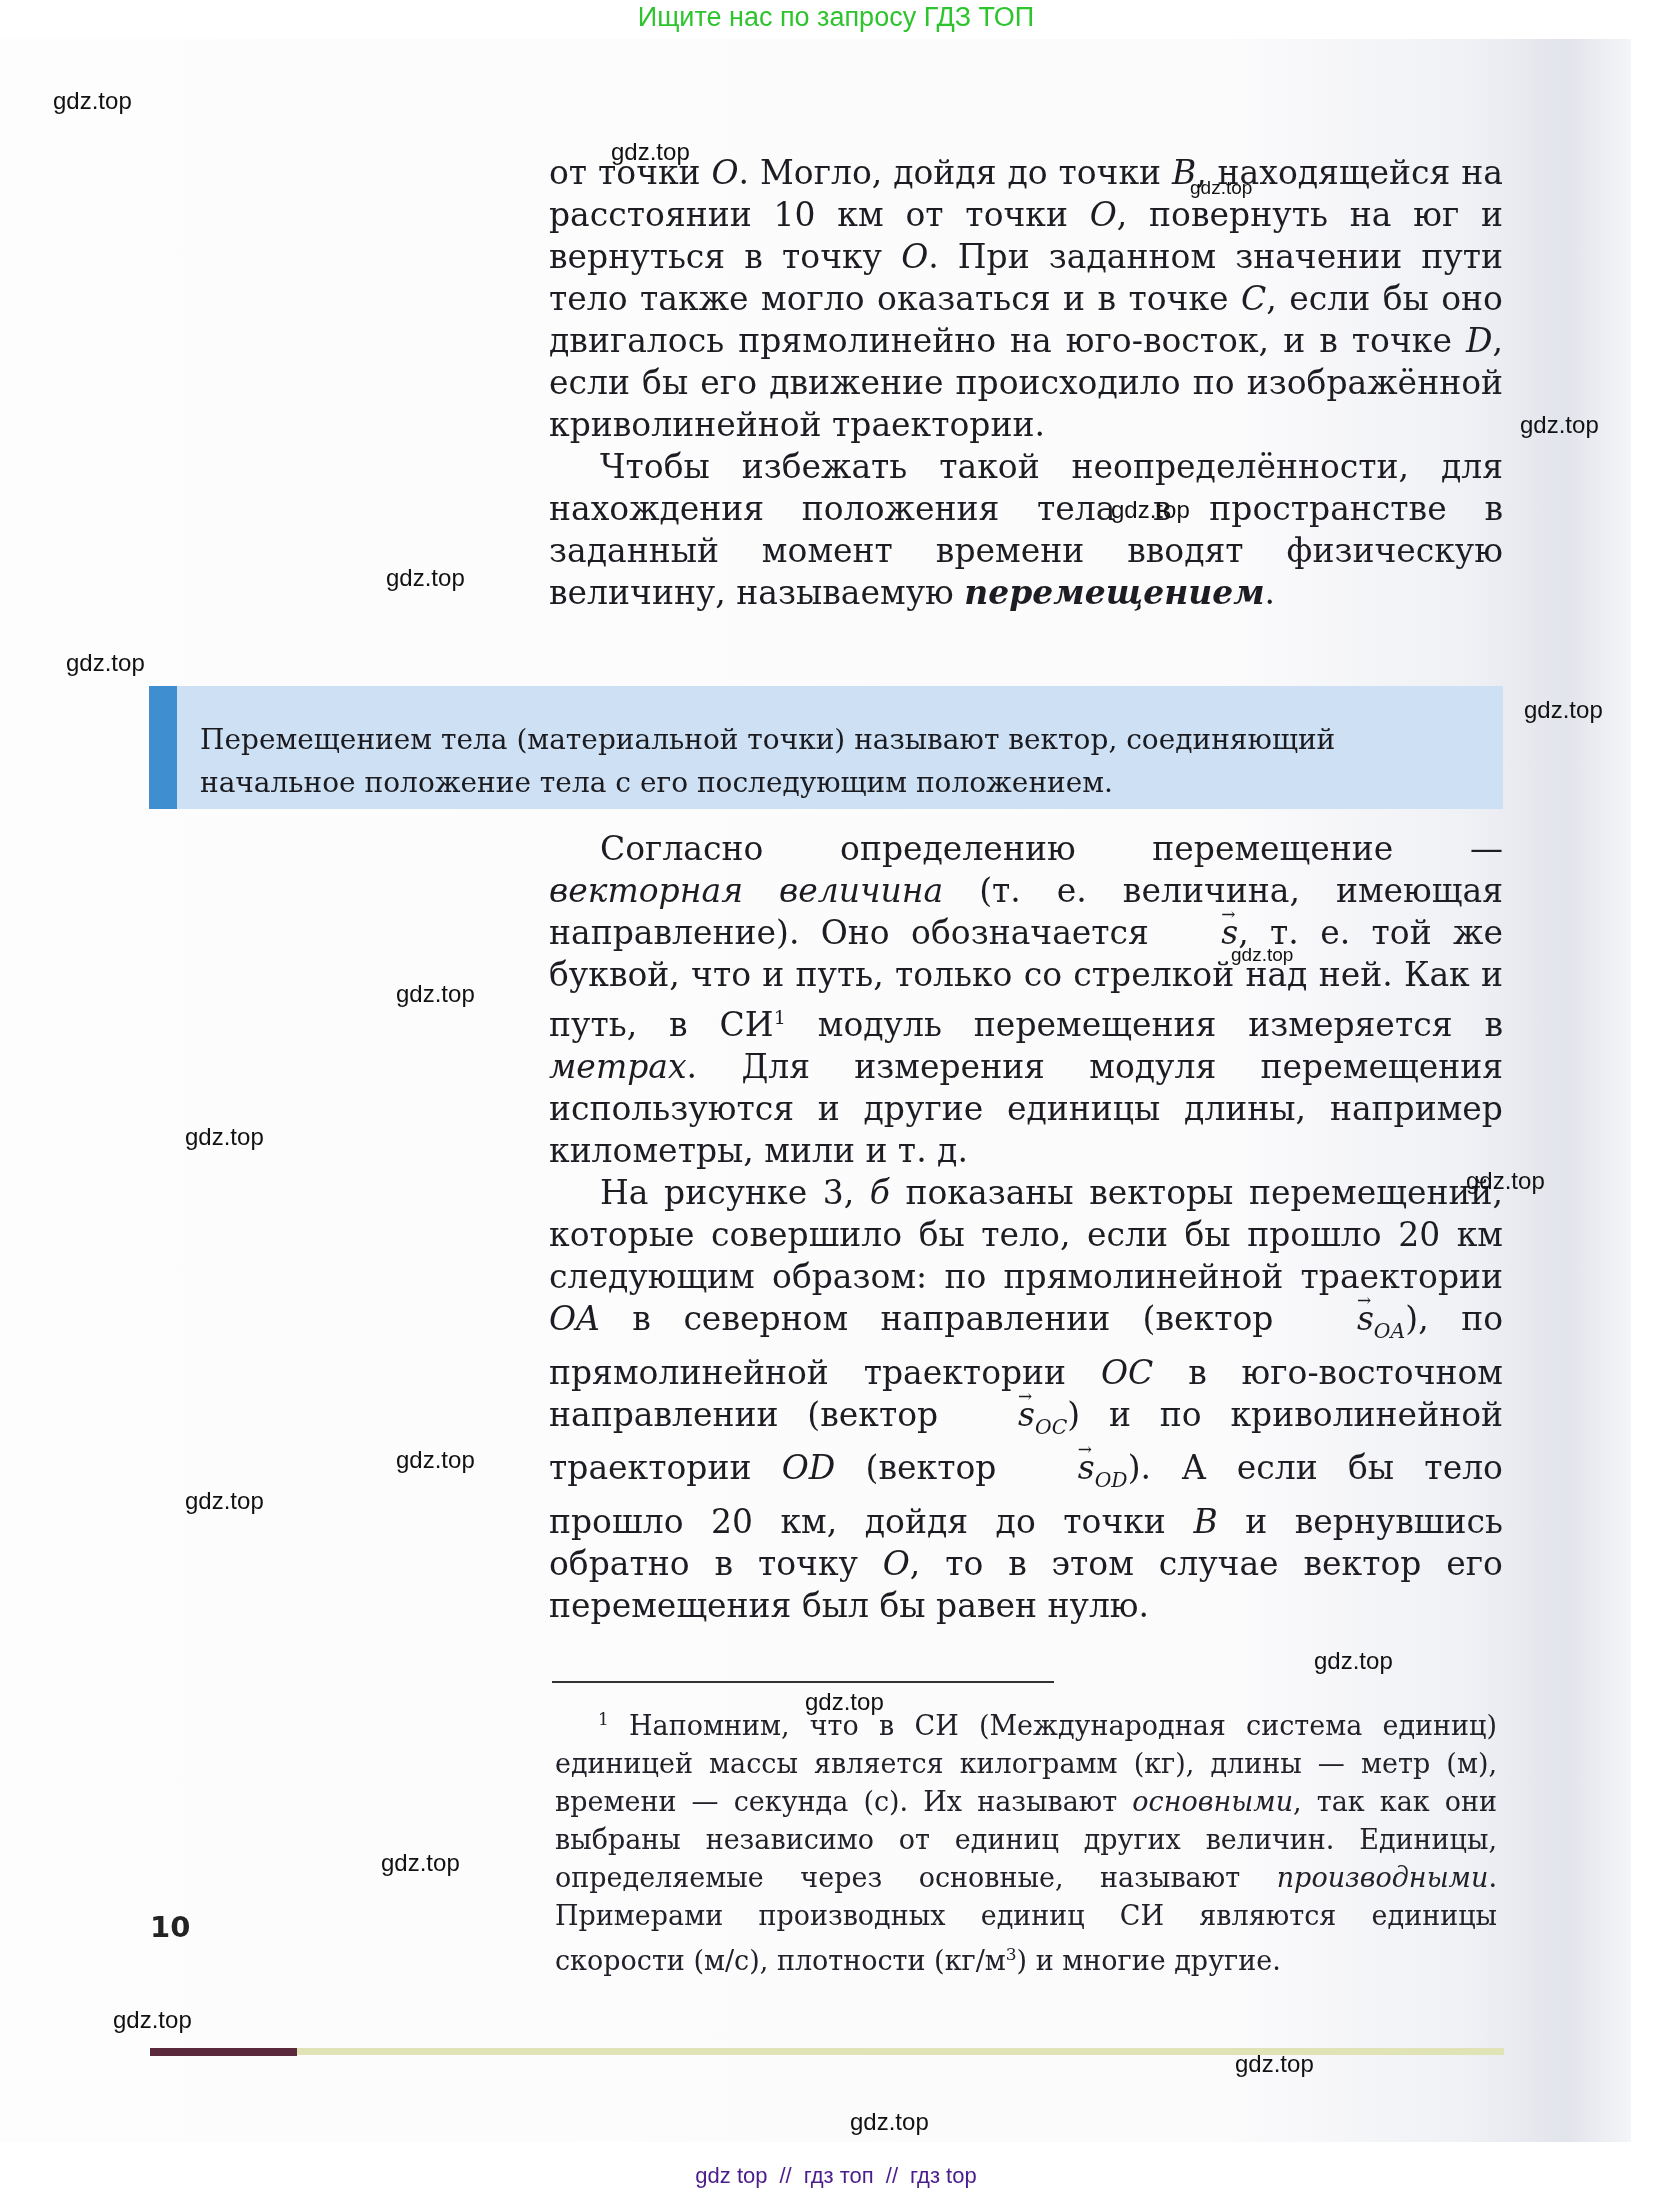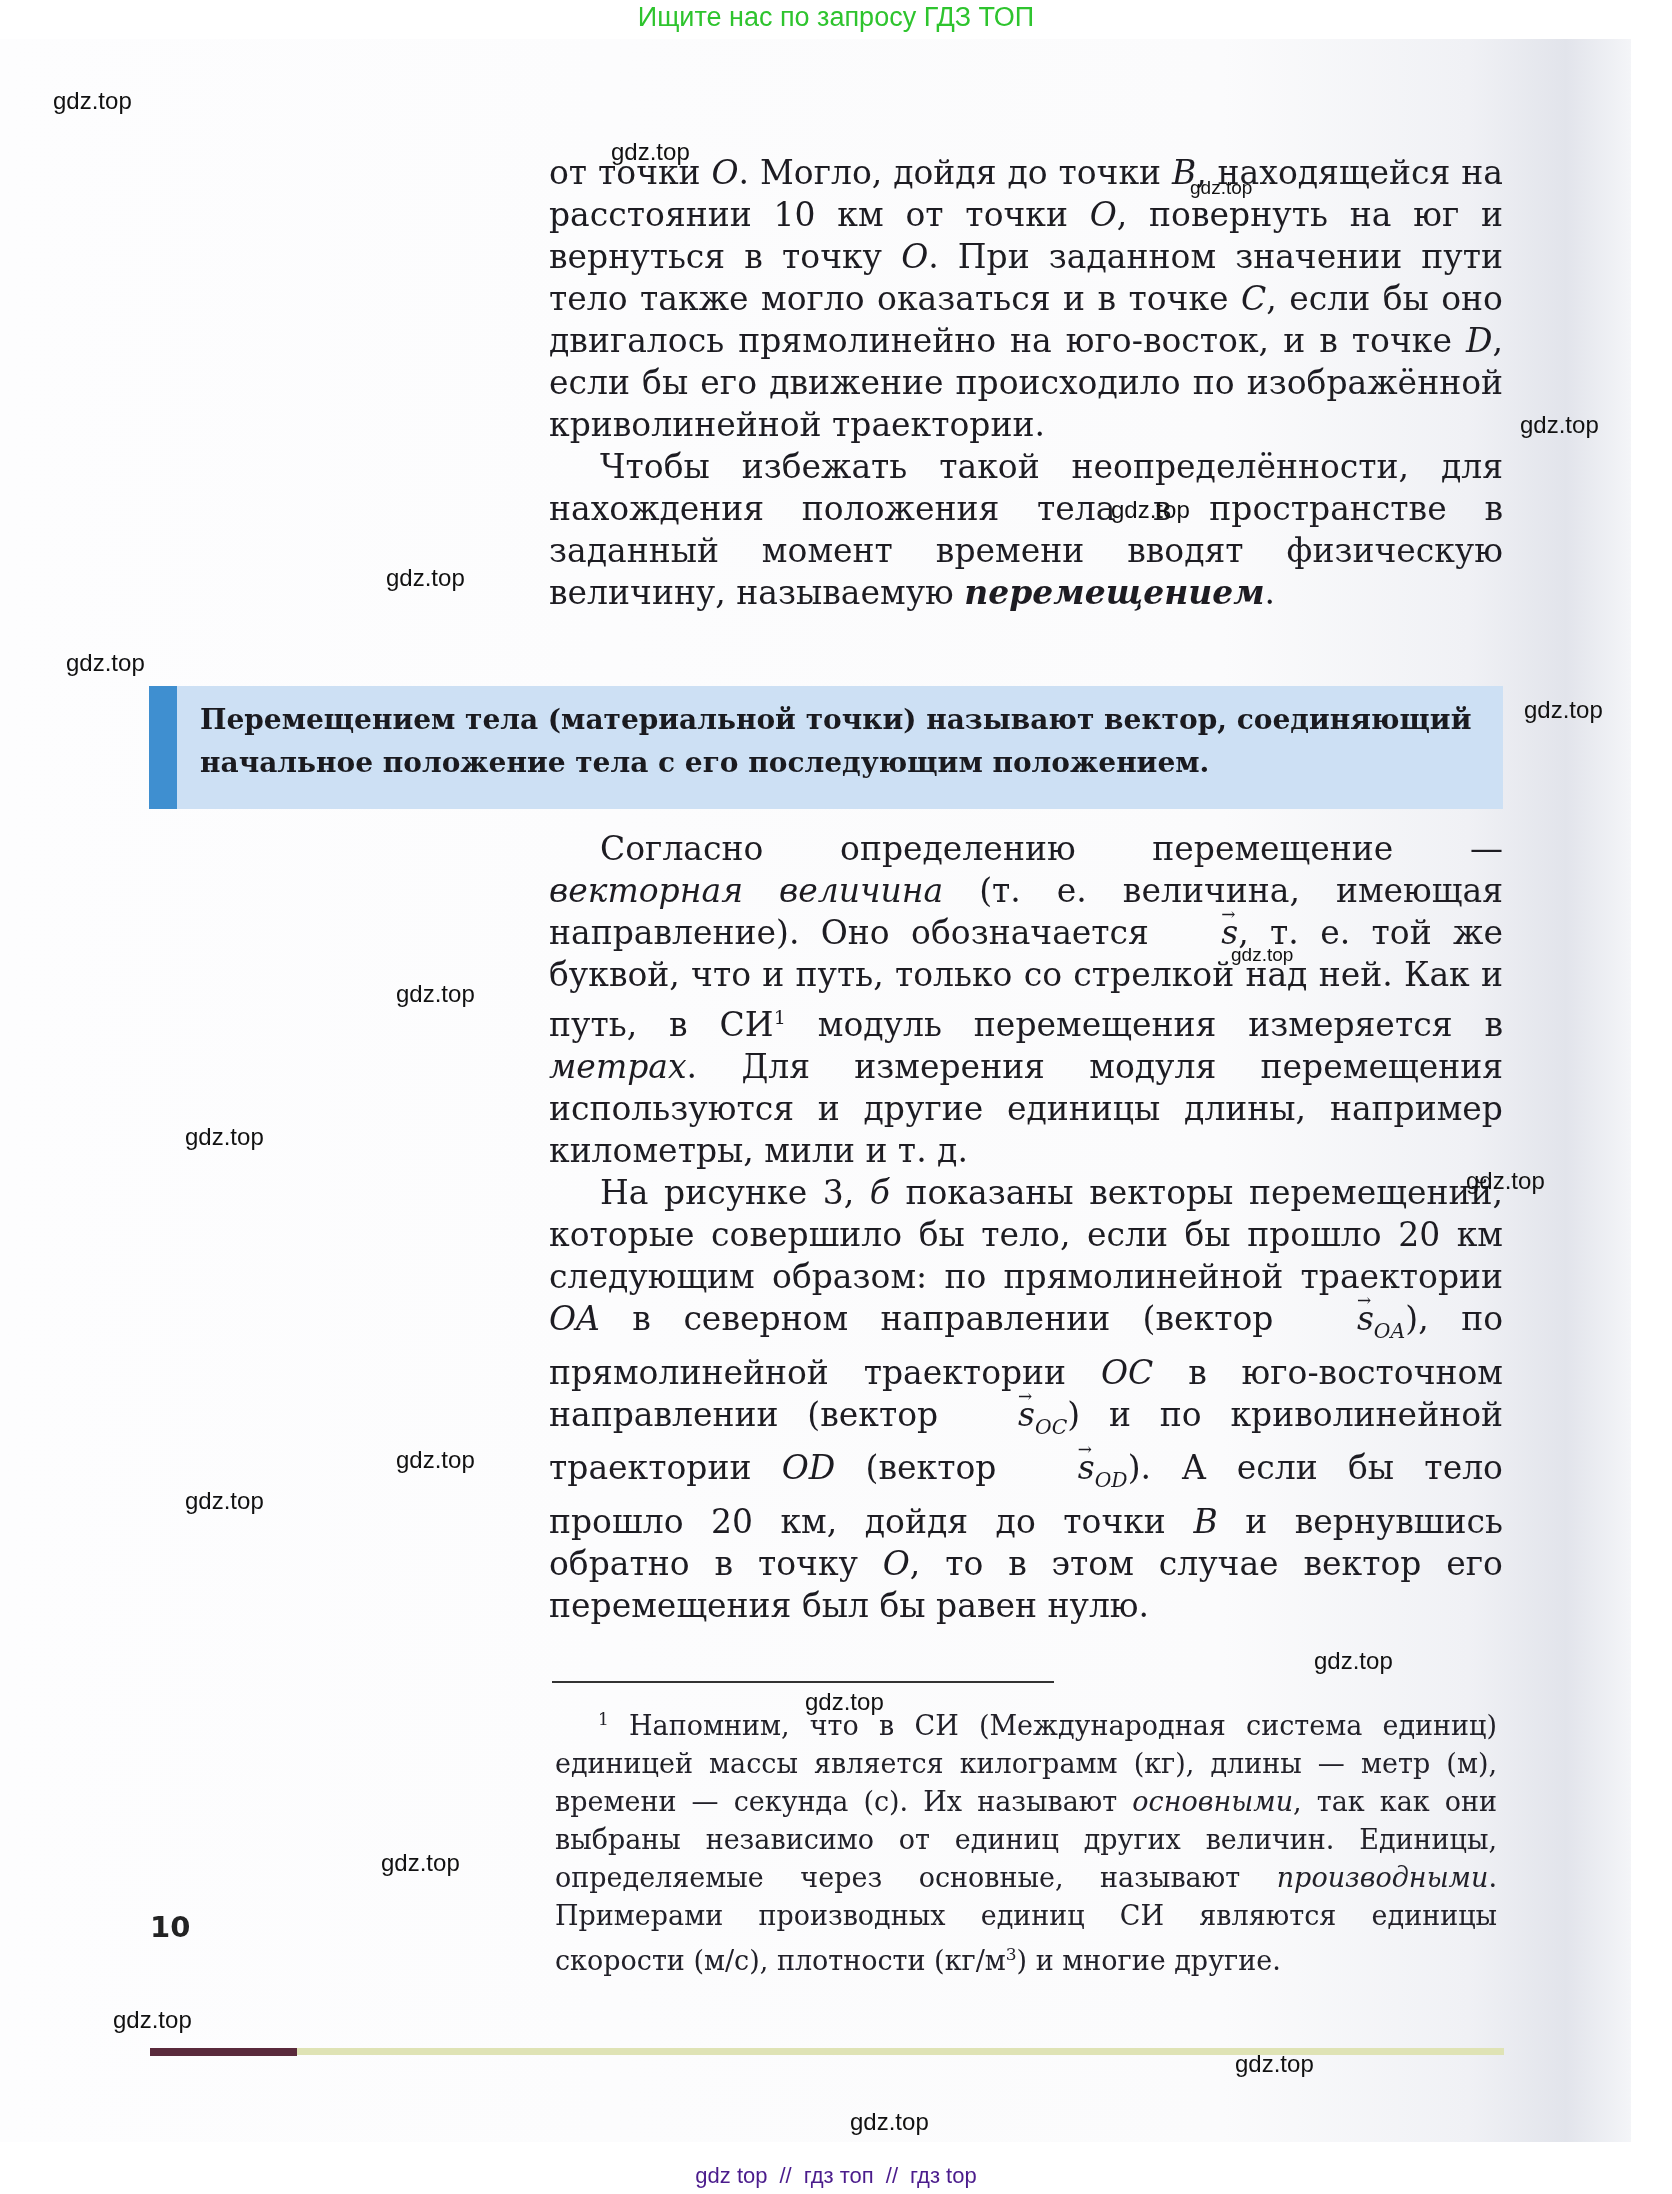--- a/index.html
+++ b/index.html
@@ -38,22 +38,22 @@
   .vec sub { font-size: 20.4px; }
   .defbox {
     position: absolute; left: 149px; top: 686px; width: 1354px; height: 123px;
     background: #cde0f4;
   }
   .defbox .bar {
     position: absolute; left: 0; top: 0; width: 28px; height: 100%;
     background: #3f8fd0;
   }
   .defbox .txt {
-    position: absolute; left: 51px; top: 12px; right: 17px;
-    font-size: 28px; line-height: 43px; font-weight: bold; color: #1a1a1f;
+    position: absolute; left: 51px; top: 32px; right: 17px;
+    font-size: 28px; line-height: 43px; font-weight: normal; color: #1a1a1f;
   }
   .fn-rule {
     position: absolute; left: 552px; top: 1681px; width: 502px; height: 1.7px;
     background: #333;
   }
   .footnote {
     position: absolute; left: 549px; top: 1694px; width: 954px;
     font-size: 27px; line-height: 38px; color: #222129; text-align: justify;
   }
   .footnote p { margin: 6px; }

